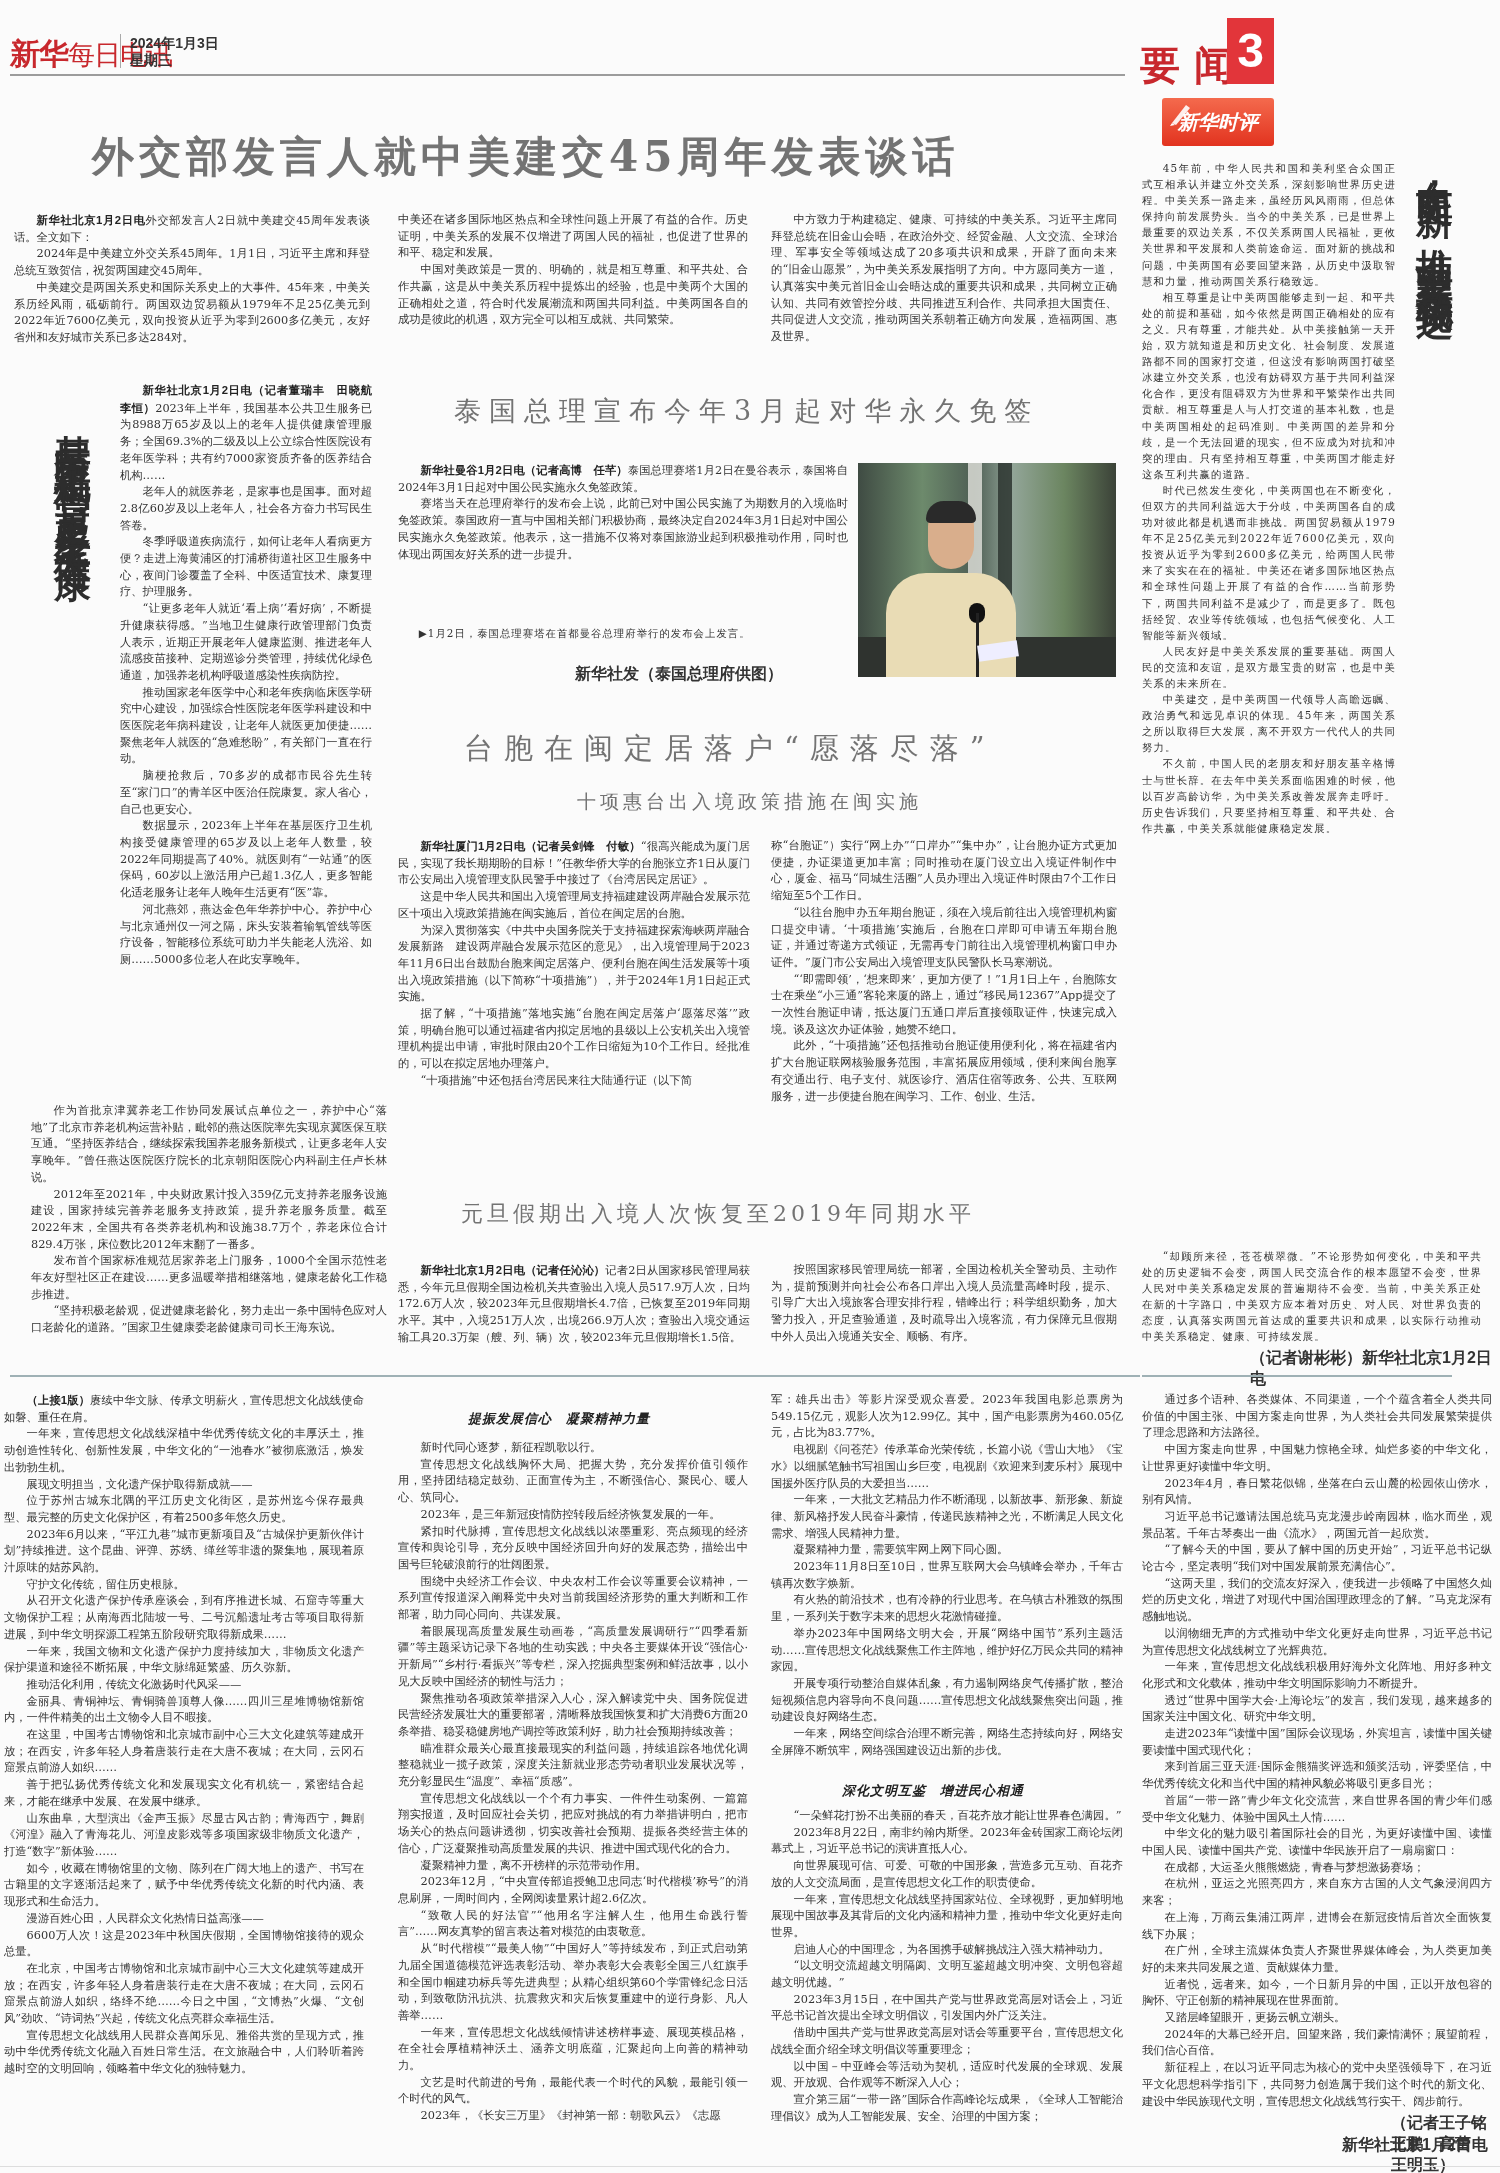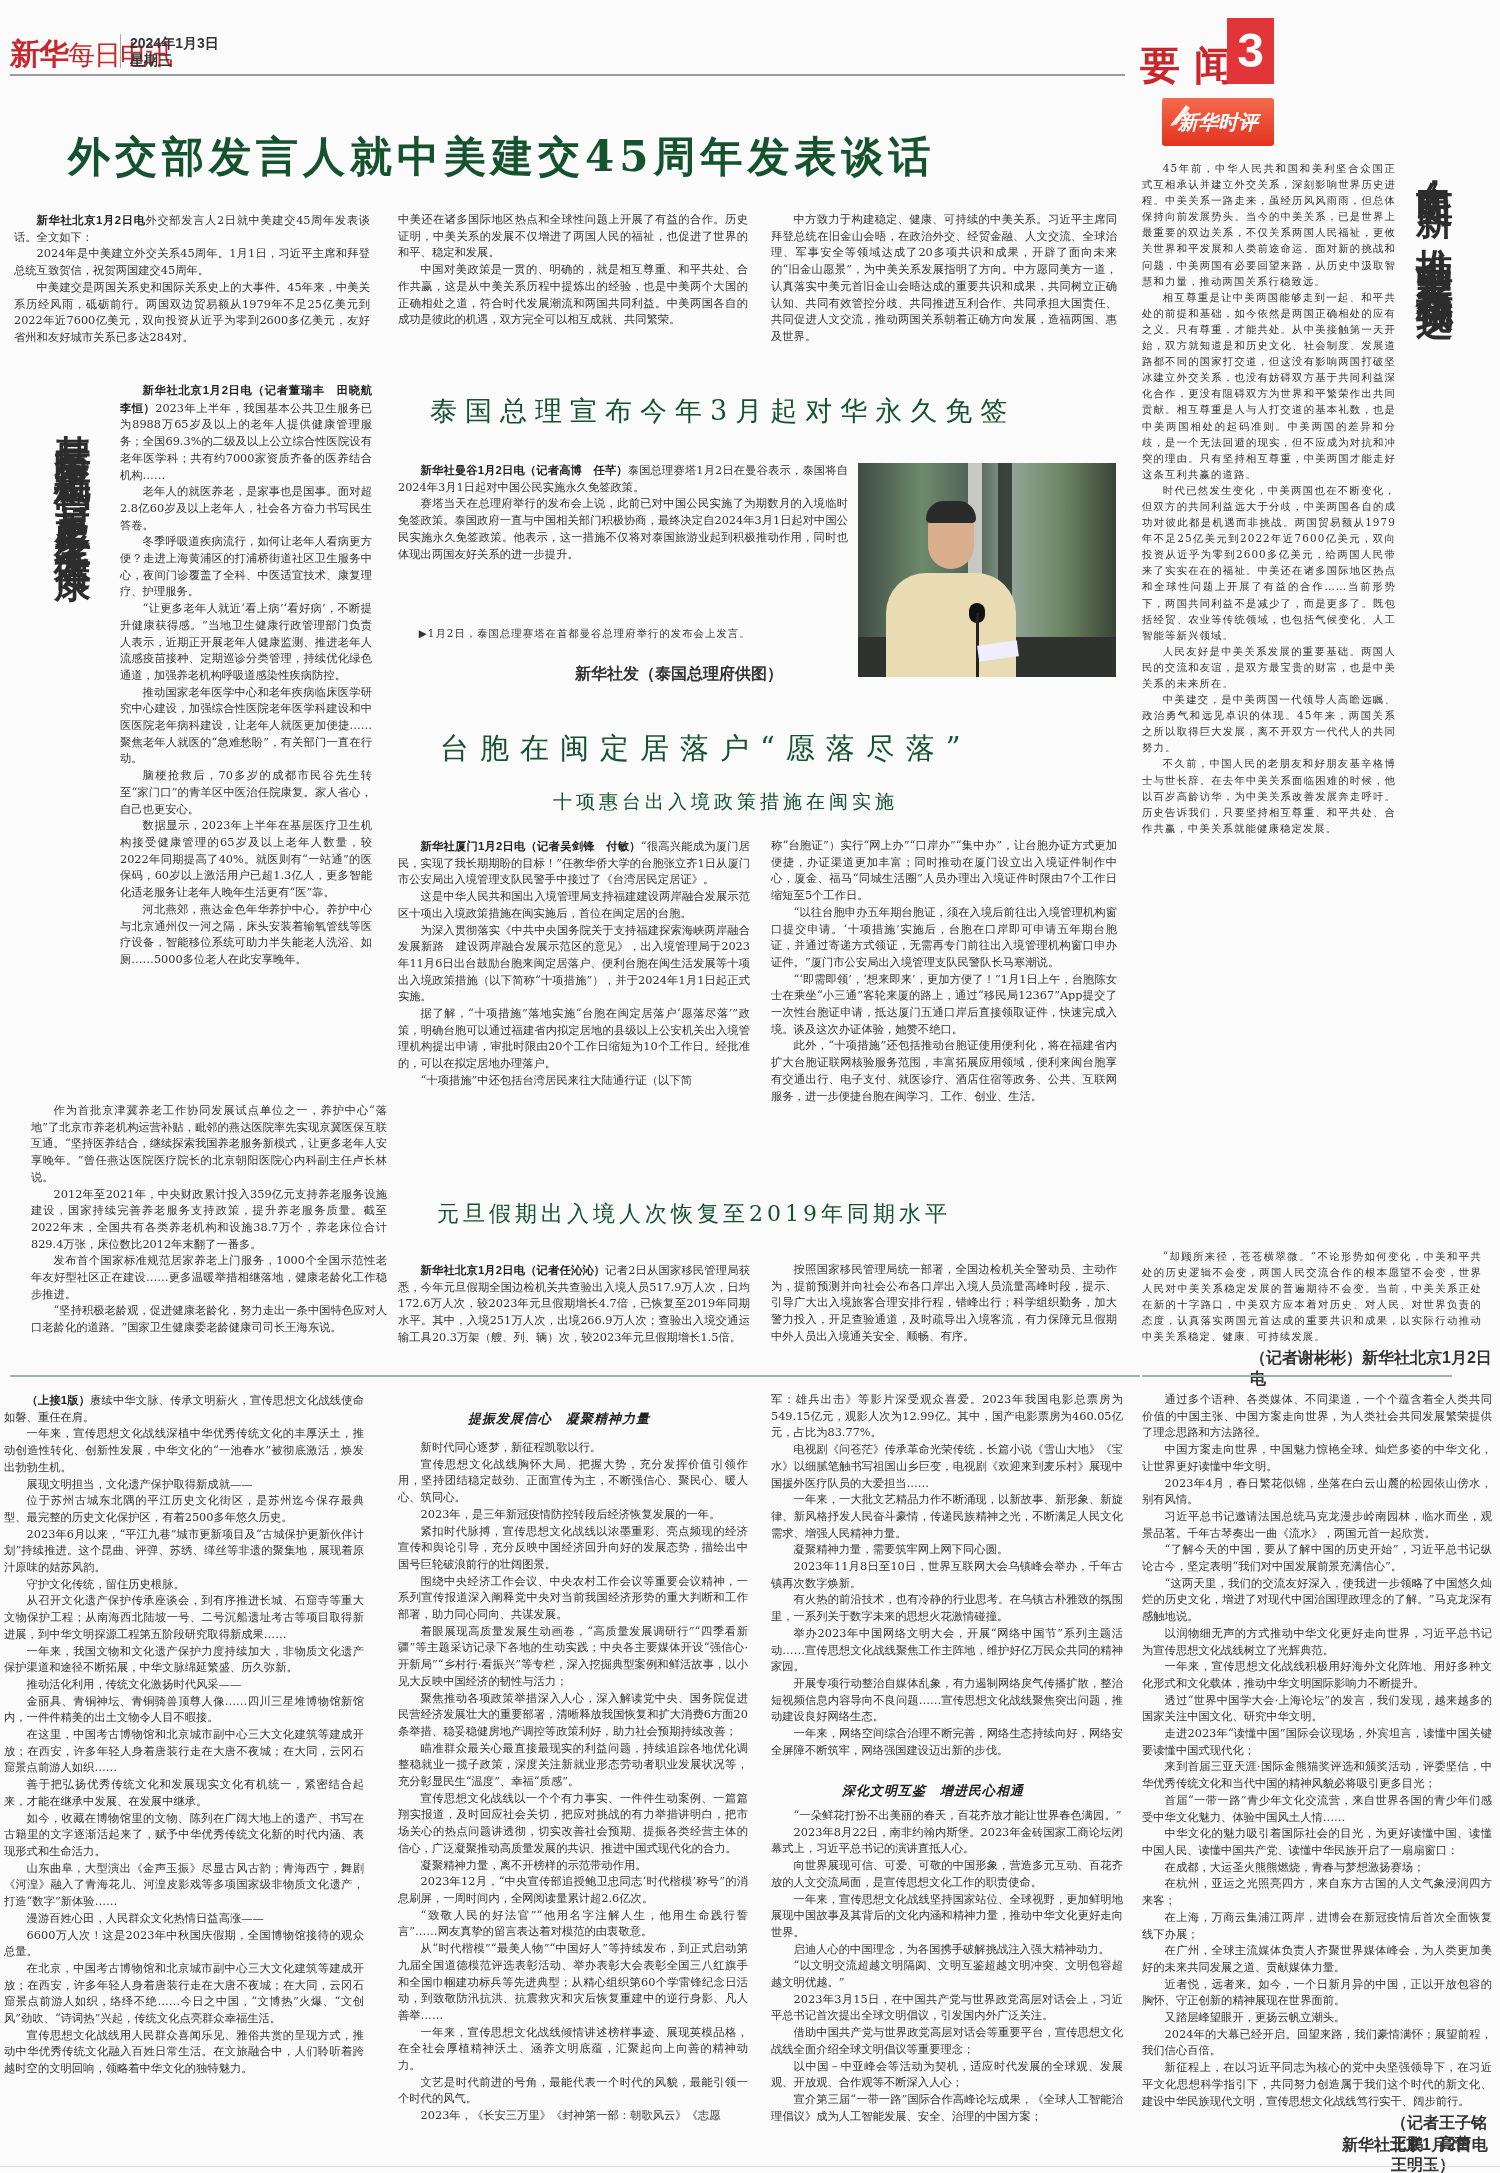--- a/index.html
+++ b/index.html
@@ -15,21 +15,21 @@
   .mast-date { position: absolute; left: 120px; top: 5px; font-family: "Liberation Sans", sans-serif; font-size: 14px; font-weight: bold; color: #333; line-height: 17px; }
   .mast-rule { position: absolute; left: 0; top: 44px; width: 1115px; height: 2px; background: #9c9c9c; }
   .section-name { position: absolute; left: 1130px; top: 8px; font-size: 40px; color: #c8282d; font-weight: bold; letter-spacing: 14px; }
   .page-no { position: absolute; left: 1217px; top: -12px; width: 47px; height: 66px; background: #e2353a; color: #fff; font-family: "Liberation Sans", sans-serif; font-weight: bold; font-size: 48px; text-align: center; line-height: 66px; }
 
   
   .txt { position: absolute; font-size: 11.3px; line-height: 16.7px; color: #333; text-align: justify; }
   .txt p { text-indent: 2em; }
   .txt p.ni { text-indent: 0; }
   .lead { font-family: "Liberation Sans", sans-serif; font-weight: bold; color: #222; }
-  .hl { position: absolute; font-weight: bold; color: #14532d; white-space: nowrap; }
+  .hl { position: absolute; font-weight: bold; color: #737373; white-space: nowrap; margin-left: 24px; }
 
   .main-head { left: 68px; top: 129px; font-size: 42px; letter-spacing: 5px; font-weight: 900; }
   .thai-head { left: 430px; top: 393px; font-size: 27px; font-weight: normal; letter-spacing: 8px; }
   .tw-head { left: 440px; top: 729px; font-size: 29px; font-weight: normal; letter-spacing: 11px; }
   .tw-sub { left: 553px; top: 789px; font-size: 19px; font-weight: normal; letter-spacing: 4px; font-family: "Liberation Sans", sans-serif; }
   .holiday-head { left: 437px; top: 1199px; font-size: 22px; font-weight: normal; letter-spacing: 4px; }
 
   .vert-head { position: absolute; writing-mode: vertical-rl; font-weight: bold; color: #2d2d2d; }
   .health-head { left: 48px; top: 405px; font-size: 37px; letter-spacing: 8px; }
   .comment-head { left: 1410px; top: 152px; font-size: 37px; letter-spacing: 6px; }
@@ -188,22 +188,22 @@
     <p>展现文明担当，文化遗产保护取得新成就——</p>
     <p>位于苏州古城东北隅的平江历史文化街区，是苏州迄今保存最典型、最完整的历史文化保护区，有着2500多年悠久历史。</p>
     <p>2023年6月以来，“平江九巷”城市更新项目及“古城保护更新伙伴计划”持续推进。这个昆曲、评弹、苏绣、缂丝等非遗的聚集地，展现着原汁原味的姑苏风韵。</p>
     <p>守护文化传统，留住历史根脉。</p>
     <p>从召开文化遗产保护传承座谈会，到有序推进长城、石窟寺等重大文物保护工程；从南海西北陆坡一号、二号沉船遗址考古等项目取得新进展，到中华文明探源工程第五阶段研究取得新成果……</p>
     <p>一年来，我国文物和文化遗产保护力度持续加大，非物质文化遗产保护渠道和途径不断拓展，中华文脉绵延繁盛、历久弥新。</p>
     <p>推动活化利用，传统文化激扬时代风采——</p>
     <p>金丽具、青铜神坛、青铜骑兽顶尊人像……四川三星堆博物馆新馆内，一件件精美的出土文物令人目不暇接。</p>
     <p>在这里，中国考古博物馆和北京城市副中心三大文化建筑等建成开放；在西安，许多年轻人身着唐装行走在大唐不夜城；在大同，云冈石窟景点前游人如织……</p>
     <p>善于把弘扬优秀传统文化和发展现实文化有机统一，紧密结合起来，才能在继承中发展、在发展中继承。</p>
+    <p>山东曲阜，大型演出《金声玉振》尽显古风古韵；青海西宁，舞剧《河湟》融入了青海花儿、河湟皮影戏等多项国家级非物质文化遗产，打造“数字”新体验……</p>
     <p>如今，收藏在博物馆里的文物、陈列在广阔大地上的遗产、书写在古籍里的文字逐渐活起来了，赋予中华优秀传统文化新的时代内涵、表现形式和生命活力。</p>
-    <p>山东曲阜，大型演出《金声玉振》尽显古风古韵；青海西宁，舞剧《河湟》融入了青海花儿、河湟皮影戏等多项国家级非物质文化遗产，打造“数字”新体验……</p>
     <p>漫游百姓心田，人民群众文化热情日益高涨——</p>
     <p>6600万人次！这是2023年中秋国庆假期，全国博物馆接待的观众总量。</p>
     <p>在北京，中国考古博物馆和北京城市副中心三大文化建筑等建成开放；在西安，许多年轻人身着唐装行走在大唐不夜城；在大同，云冈石窟景点前游人如织，络绎不绝……今日之中国，“文博热”火爆、“文创风”劲吹、“诗词热”兴起，传统文化点亮群众幸福生活。</p>
     <p>宣传思想文化战线用人民群众喜闻乐见、雅俗共赏的呈现方式，推动中华优秀传统文化融入百姓日常生活。在文旅融合中，人们聆听着跨越时空的文明回响，领略着中华文化的独特魅力。</p>
   </div>
 
   <div class="sub-head" style="left:468px; top:1410px;">提振发展信心　凝聚精神力量</div>
   <div class="txt" style="left:398px; top:1440px; width:350px; height:722px; overflow:hidden;">
     <p>新时代同心逐梦，新征程凯歌以行。</p>
     <p>宣传思想文化战线胸怀大局、把握大势，充分发挥价值引领作用，坚持团结稳定鼓劲、正面宣传为主，不断强信心、聚民心、暖人心、筑同心。</p>

